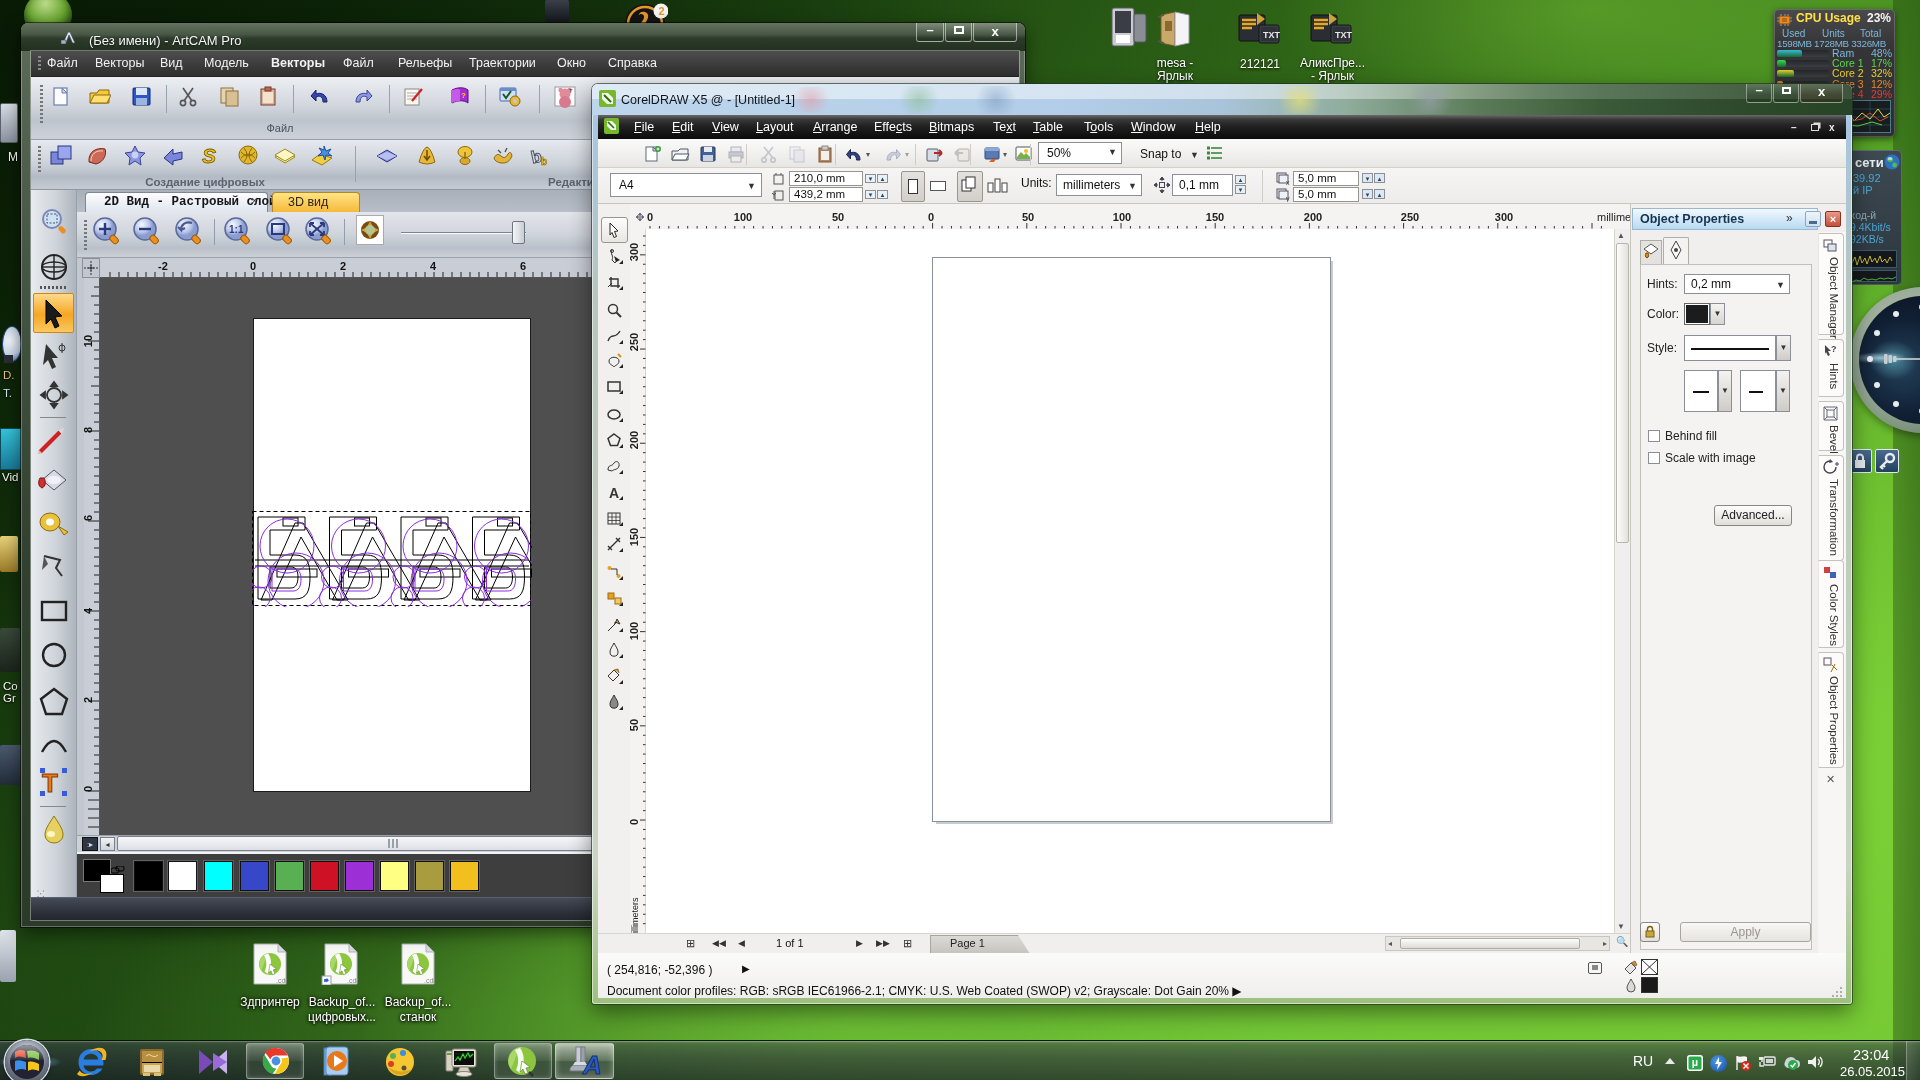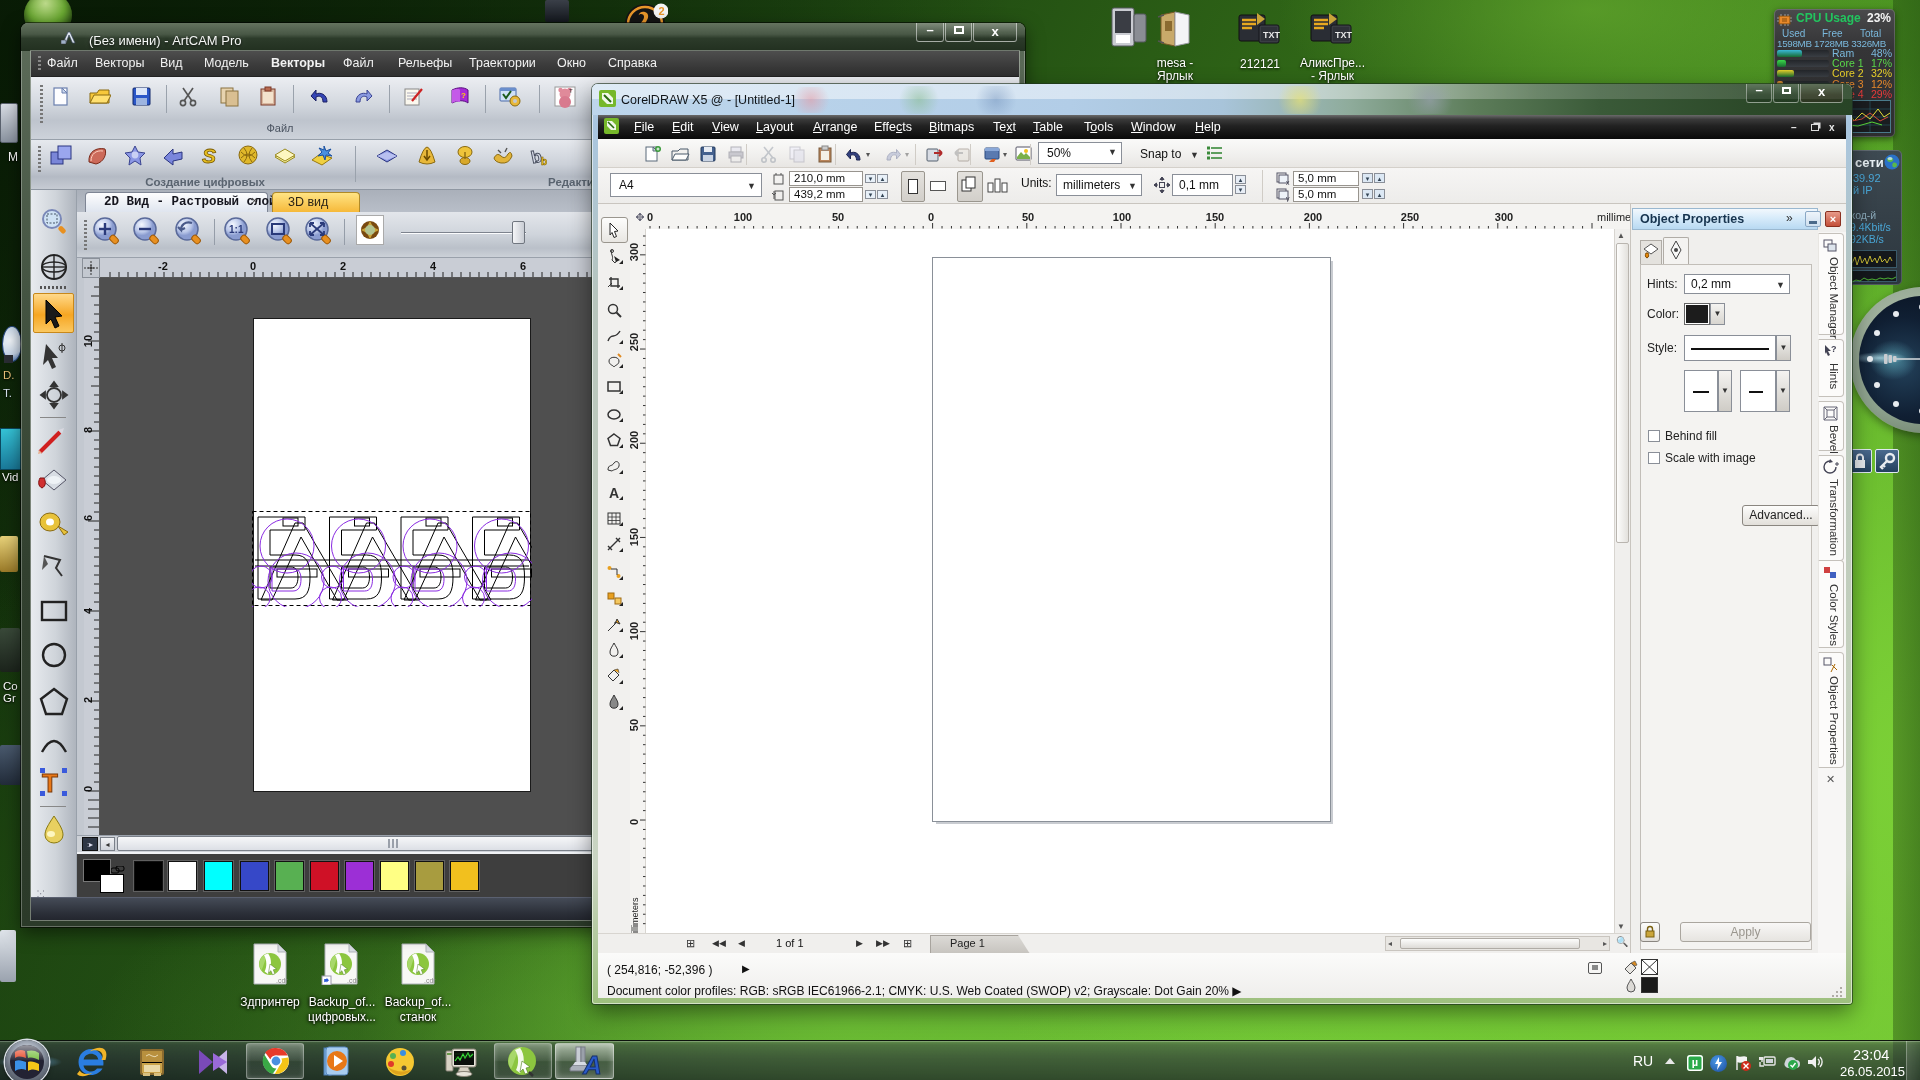--- a/index.html
+++ b/index.html
@@ -129,24 +129,24 @@
       </div>
   </div>
   <div id="gadgets">
 
     <div class="abs" style="left:1774px;top:9px;width:121px;height:128px;border-radius:5px;background:linear-gradient(180deg,#4a4a4c,#353537 30%,#2e2e30);box-shadow:inset 0 0 0 1px rgba(255,255,255,.18), 0 2px 6px rgba(0,0,0,.5);"></div>
     <div class="abs" style="left:1777px;top:12px;width:15px;height:12px;"><svg width="15" height="12">
           <rect x="2" y="2" width="11" height="8" fill="#e8892a" stroke="#7a4a10"></rect>
           <path d="M0 4 h2 M0 7 h2 M13 4 h2 M13 7 h2 M4 0 v2 M8 0 v2 M11 0 v2 M4 10 v2 M8 10 v2 M11 10 v2" stroke="#999"></path>
           <rect x="5" y="4" width="5" height="4" fill="#b86a18"></rect>
         </svg></div>
-    <div class="abs" style="left:1796px;top:11px;color:#22c55e;font-size:12px;font-weight:bold;">CPU Usage</div>
+    <div class="abs" style="left:1796px;top:11px;color:#fde047;font-size:12px;font-weight:bold;">CPU Usage</div>
     <div class="abs" style="left:1867px;top:11px;color:#f4f4f4;font-size:12px;font-weight:bold;">23%</div>
     <div class="abs" style="left:1782px;top:28px;color:#7ab8dc;font-size:10px;">Used</div>
-    <div class="abs" style="left:1822px;top:28px;color:#7ab8dc;font-size:10px;">Free</div>
+    <div class="abs" style="left:1822px;top:28px;color:#7ab8dc;font-size:10px;">Units</div>
     <div class="abs" style="left:1860px;top:28px;color:#7ab8dc;font-size:10px;">Total</div>
     <div class="abs" style="left:1777px;top:38px;color:#7ab8dc;font-size:9.8px;letter-spacing:-0.3px;">1598MB&nbsp;1728MB&nbsp;3326MB</div>
     <div id="cpurows">
         <div class="abs" style="left: 1777px; top: 50px; width: 52px; height: 7px; background: linear-gradient(rgb(35, 38, 42), rgb(58, 62, 68)); border-radius: 2px;"></div>
         <div class="abs" style="left: 1777px; top: 50px; width: 24.96px; height: 7px; background: linear-gradient(rgb(58, 184, 216), rgb(24, 106, 48)); border-radius: 2px;"></div>
         <div class="abs" style="left: 1832px; top: 47px; color: rgb(122, 184, 220); font-size: 10.5px;">Ram</div>
         <div class="abs" style="left: 1868px; top: 47px; width: 24px; text-align: right; color: rgb(122, 184, 220); font-size: 10.5px;">48%</div>
         <div class="abs" style="left: 1777px; top: 60.2px; width: 52px; height: 7px; background: linear-gradient(rgb(35, 38, 42), rgb(58, 62, 68)); border-radius: 2px;"></div>
         <div class="abs" style="left: 1777px; top: 60.2px; width: 8.84px; height: 7px; background: linear-gradient(rgb(58, 216, 74), rgb(24, 106, 48)); border-radius: 2px;"></div>
         <div class="abs" style="left: 1832px; top: 57.2px; color: rgb(90, 216, 74); font-size: 10.5px;">Core 1</div>
@@ -1424,21 +1424,21 @@
         </div>
         <div class="abs" style="left: 1718px; top: 370px; width: 14px; height: 42px; background: linear-gradient(rgb(244, 243, 241), rgb(207, 204, 198)); border: 1px solid rgb(138, 143, 152); font-size: 8px; text-align: center; line-height: 40px; color: rgb(51, 51, 51);">▼</div>
         <div class="abs" style="left: 1740px; top: 370px; width: 36px; height: 42px; background: rgb(255, 255, 255); border: 1px solid rgb(138, 143, 152);">
           <div style="position:absolute;left:8px;top:20px;width:14px;height:2px;background:#111;"></div>
         </div>
         <div class="abs" style="left: 1776px; top: 370px; width: 14px; height: 42px; background: linear-gradient(rgb(244, 243, 241), rgb(207, 204, 198)); border: 1px solid rgb(138, 143, 152); font-size: 8px; text-align: center; line-height: 40px; color: rgb(51, 51, 51);">▼</div>
         <div class="abs" style="left: 1648px; top: 430px; width: 12px; height: 12px; background: rgb(255, 255, 255); border: 1px solid rgb(138, 143, 152);"></div>
         <div class="abs" style="left: 1665px; top: 429px; font-size: 12px; color: rgb(34, 34, 34);">Behind fill</div>
         <div class="abs" style="left: 1648px; top: 452px; width: 12px; height: 12px; background: rgb(255, 255, 255); border: 1px solid rgb(138, 143, 152);"></div>
         <div class="abs" style="left: 1665px; top: 451px; font-size: 12px; color: rgb(34, 34, 34);">Scale with image</div>
-        <div class="abs" style="left: 1714px; top: 505px; width: 78px; height: 21px; background: linear-gradient(rgb(253, 253, 252), rgb(226, 223, 218)); border: 1px solid rgb(138, 134, 128); border-radius: 3px; font-size: 12px; color: rgb(34, 34, 34); text-align: center; line-height: 19px; margin-left: 28px;">Advanced...</div>
+        <div class="abs" style="left: 1714px; top: 505px; width: 78px; height: 21px; background: linear-gradient(rgb(253, 253, 252), rgb(226, 223, 218)); border: 1px solid rgb(138, 134, 128); border-radius: 3px; font-size: 12px; color: rgb(34, 34, 34); text-align: center; line-height: 19px;">Advanced...</div>
         <div class="abs" style="left: 1640px; top: 922px; width: 20px; height: 20px; background: linear-gradient(rgb(253, 253, 252), rgb(226, 223, 218)); border: 1px solid rgb(138, 134, 128); border-radius: 3px;"><svg width="18" height="18">
             <rect x="5" y="8" width="8" height="6" fill="#caa53a" stroke="#7a6010"></rect>
             <path d="M6.5 8 v-2 a2.5 2.5 0 0 1 5 0 v2" fill="none" stroke="#7a6010" stroke-width="1.4"></path>
           </svg></div>
         <div class="abs" style="left: 1680px; top: 922px; width: 131px; height: 20px; background: linear-gradient(rgb(248, 247, 246), rgb(230, 228, 224)); border: 1px solid rgb(170, 166, 159); border-radius: 3px; font-size: 12px; color: rgb(154, 150, 142); text-align: center; line-height: 18px;">Apply</div>
         <div class="abs" style="left: 1832px; top: 985px; width: 12px; height: 12px;"><svg width="12" height="12">
             <g fill="#b0aca6">
               <rect x="8" y="0" width="2" height="2"></rect>
               <rect x="8" y="4" width="2" height="2"></rect>
               <rect x="8" y="8" width="2" height="2"></rect>

